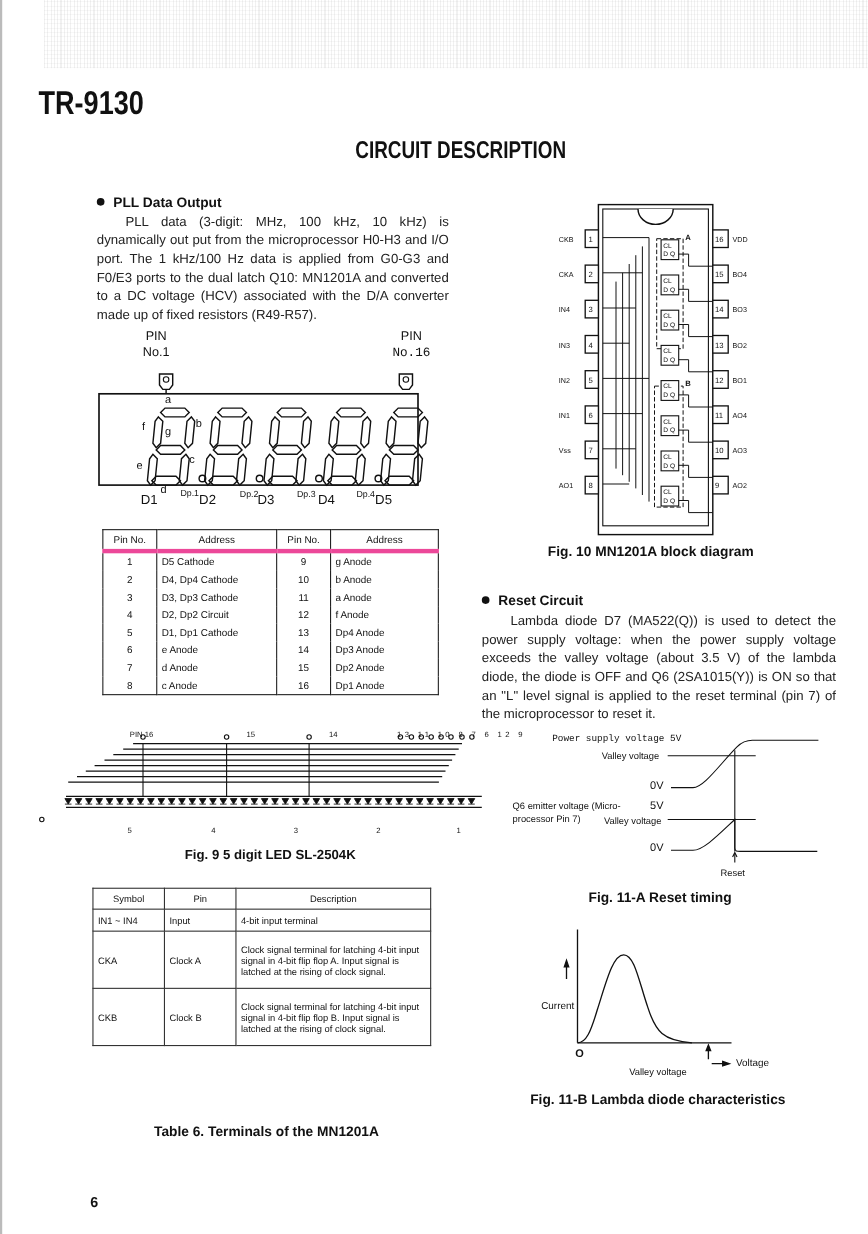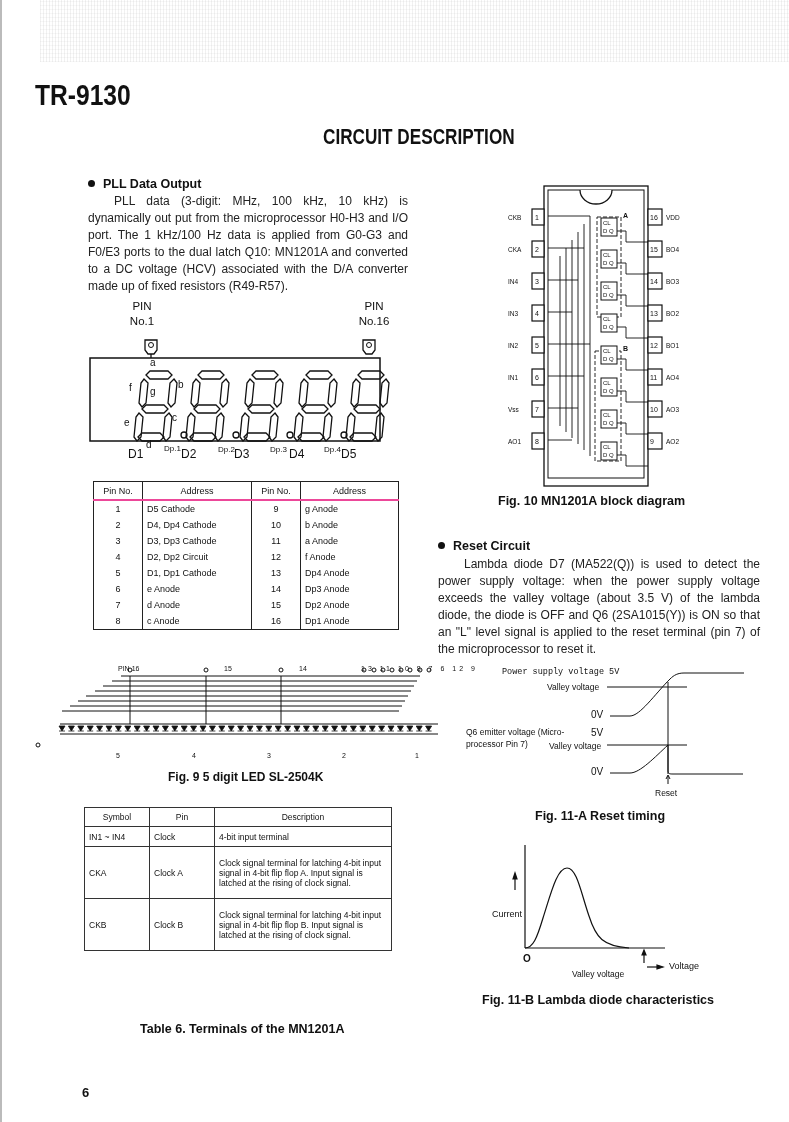--- a/index.html
+++ b/index.html
@@ -11,21 +11,21 @@
     opacity:0.55; }
   .leftbar { position:absolute; left:0; top:0; width:2px; height:1122px; background:#bbb; }
   .model { position:absolute; left:35px; top:78px; font-size:30px; font-weight:bold; transform:scaleX(0.82); transform-origin:left; letter-spacing:0px; }
   .section-title { position:absolute; left:323px; top:124px; font-size:22px; font-weight:bold; transform:scaleX(0.78); transform-origin:left; }
   .abs { position:absolute; }
   .heading { font-weight:bold; font-size:12.5px; }
   .bullet { display:inline-block; width:7px; height:7px; border-radius:50%; background:#111; margin-right:8px; vertical-align:middle; position:relative; top:-1px; }
   .para { font-size:12px; line-height:17px; text-align:justify; color:#222; }
   table.pins { border-collapse:collapse; font-size:9px; position:absolute; left:93px; top:481px; width:306px; }
   table.pins td, table.pins th { border-left:1px solid #222; border-right:1px solid #222; padding:0 4px; height:16px; font-weight:normal; }
-  table.pins th { border-bottom:2px solid #ec4899; border-top:1px solid #222; height:17px; }
+  table.pins th { border-bottom:4px solid #ec4899; border-top:1px solid #222; height:17px; }
   table.pins tr:last-child td { border-bottom:1px solid #222; }
   table.pins td.c { text-align:center; }
   table.term { border-collapse:collapse; font-size:8.5px; position:absolute; left:84px; top:807px; width:308px; }
   table.term td, table.term th { border:1px solid #333; padding:2px 4px; font-weight:normal; vertical-align:middle; text-align:left; }
   table.term th { text-align:center; height:14px; }
   .caption { font-weight:bold; font-size:12px; }
   .small { font-size:9px; }
   .tiny { font-size:7px; }
   svg { position:absolute; overflow:visible; }
   svg text { font-family:"Liberation Sans", sans-serif; }
@@ -44,21 +44,21 @@
   <span class="bullet"></span><span>PLL Data Output</span>
 </div>
 <div class="abs para" style="left:88px;top:193px;width:320px;text-indent:26px;">PLL data (3-digit: MHz, 100 kHz, 10 kHz) is dynamically out put from the microprocessor H0-H3 and I/O port. The 1 kHz/100 Hz data is applied from G0-G3 and F0/E3 ports to the dual latch Q10: MN1201A and converted to a DC voltage (HCV) associated with the D/A converter made up of fixed resistors (R49-R57).</div>
 
 <div class="abs small" style="left:122px;top:300px;font-size:11.5px;text-align:center;width:40px;">
   <div>PIN</div>
   <div style="margin-top:3px;">No.1</div>
 </div>
 <div class="abs small" style="left:352px;top:300px;font-size:11.5px;text-align:center;width:44px;">
   <div>PIN</div>
-  <div style="margin-top:3px;">No.16</div>
+  <div style="margin-top:3px;font-family:Liberation Mono, monospace;">No.16</div>
 </div>
 <svg width="320" height="120" style="left:110px;top:335px;">
 
   <path d="M35 5 h12 v10 l-3 4 h-6 l-3 -4 z" fill="none" stroke="#111" stroke-width="1.3"></path>
   <circle cx="41" cy="10" r="2.5" fill="none" stroke="#111"></circle>
   <line x1="41" y1="19" x2="41" y2="23" stroke="#111" stroke-width="1.3"></line>
   <path d="M253 5 h12 v10 l-3 4 h-6 l-3 -4 z" fill="none" stroke="#111" stroke-width="1.3"></path>
   <circle cx="259" cy="10" r="2.5" fill="none" stroke="#111"></circle>
 
   <rect x="-20" y="23" width="290" height="83" fill="none" stroke="#111" stroke-width="1.5"></rect>
@@ -436,21 +436,21 @@
   <thead>
     <tr>
       <th style="width:56px">Symbol</th>
       <th style="width:56px">Pin</th>
       <th>Description</th>
     </tr>
   </thead>
   <tbody>
     <tr style="height:20px">
         <td>IN1 ~ IN4</td>
-        <td>Clock</td>
+        <td>Input</td>
         <td>4-bit input terminal</td>
       </tr>
     <tr style="height:52px">
         <td>CKA</td>
         <td>Clock A</td>
         <td>Clock signal terminal for latching 4-bit input signal in 4-bit flip flop A. Input signal is latched at the rising of clock signal.</td>
       </tr>
     <tr style="height:52px">
         <td>CKB</td>
         <td>Clock B</td>

